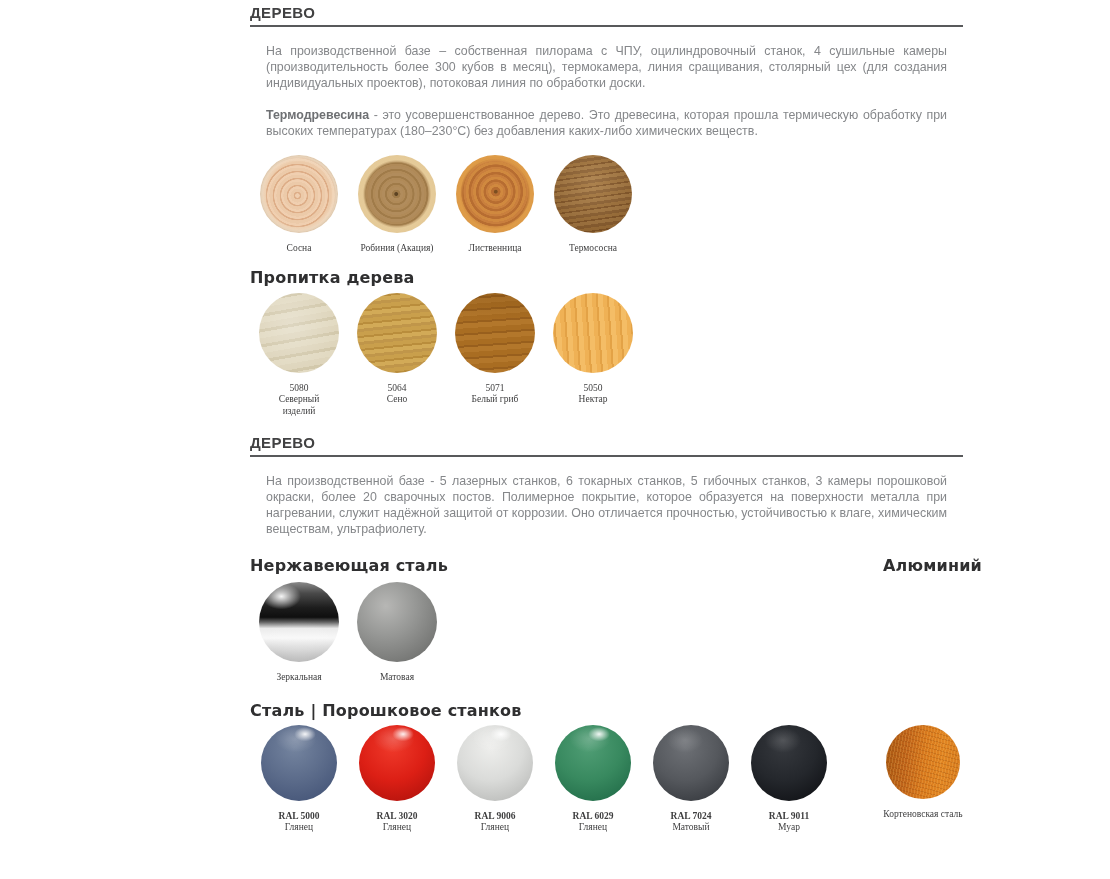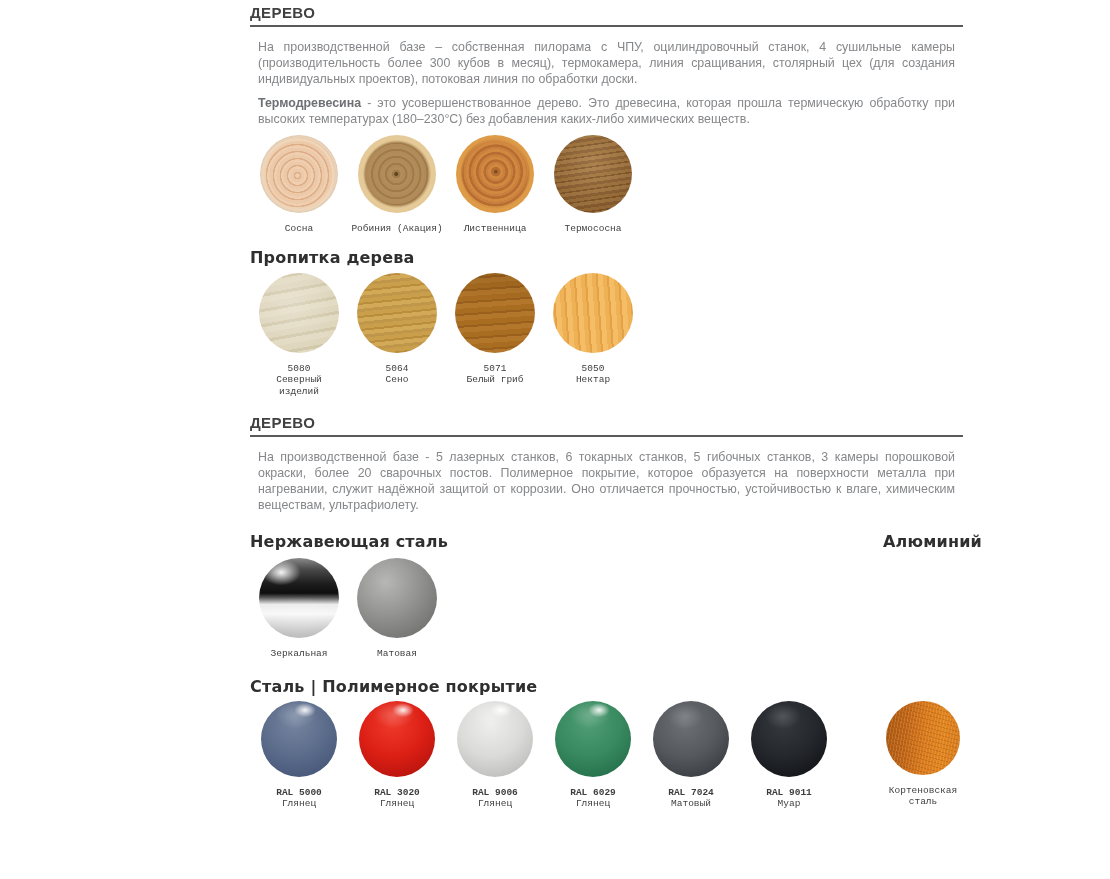--- a/index.html
+++ b/index.html
@@ -10,40 +10,40 @@
   }
   .content{position:relative;width:713px;margin-left:250px;padding-top:5px;}
 
   .section-title{
     font-size:15px;font-weight:700;color:#414142;letter-spacing:.4px;
     line-height:15px;margin:0 0 5px 0;
   }
   .rule{height:2px;background:#58595b;margin:0 0 12px 0;}
 
   .body-text{font-size:12.4px;line-height:16px;color:#85878a;text-align:justify;}
-  .body-text p{margin:8px;}
+  .body-text p{margin:16px;}
   .lead-bold{font-weight:700;color:#6e7073;}
 
   .subhead{
     font-family:"DejaVu Sans",sans-serif;
     font-size:16px;color:#2f2f30;letter-spacing:.2px;line-height:17px;margin:0;
   }
 
   .swatch-row{display:flex;align-items:flex-start;}
   .col{width:98px;display:flex;flex-direction:column;align-items:center;flex-shrink:0;}
   .col-narrow{width:80px;margin-left:auto;}
 
   .circle{border-radius:50%;flex-shrink:0;position:relative;}
   .c78{width:78px;height:78px;}
   .c80{width:80px;height:80px;}
   .c76{width:76px;height:76px;}
   .c74{width:74px;height:74px;}
 
   .swatch-label{
-    margin-top:10px;font-family:Liberation Mono, monospace;
+    margin-top:10px;font-family:Liberation Serif, serif;
     font-size:9.5px;line-height:11.5px;color:#3e3e3f;text-align:center;
   }
   .swatch-label .code-line{font-weight:700;display:block;}
   .swatch-label .plain-line{display:block;}
   .wrap-narrow{max-width:68px;}
   .wrap-corten{max-width:82px;}
 
   
   .sw-sosna{background:
     radial-gradient(circle at 50% 50%, rgba(255,255,255,0) 58%, rgba(244,226,203,.95) 68% 80%, rgba(214,178,141,.9) 86%, #cfa87f 94%),
@@ -184,21 +184,21 @@
       <div class="col">
         <div class="circle c80 sw-mirror"></div>
         <div class="swatch-label">Зеркальная</div>
       </div>
       <div class="col">
         <div class="circle c80 sw-matte"></div>
         <div class="swatch-label">Матовая</div>
       </div>
     </div>
 
-    <h3 class="subhead head-powder">Сталь | Полимерное покрытие</h3>
+    <h3 class="subhead head-powder">Сталь | Порошковое станков</h3>
 
     <div class="swatch-row row-ral">
       <div class="col">
         <div class="circle c76 glossy sw-ral5000"></div>
         <div class="swatch-label">
             <span class="code-line">RAL 5000</span>
             <span class="plain-line">Глянец</span>
           </div>
       </div>
       <div class="col">

